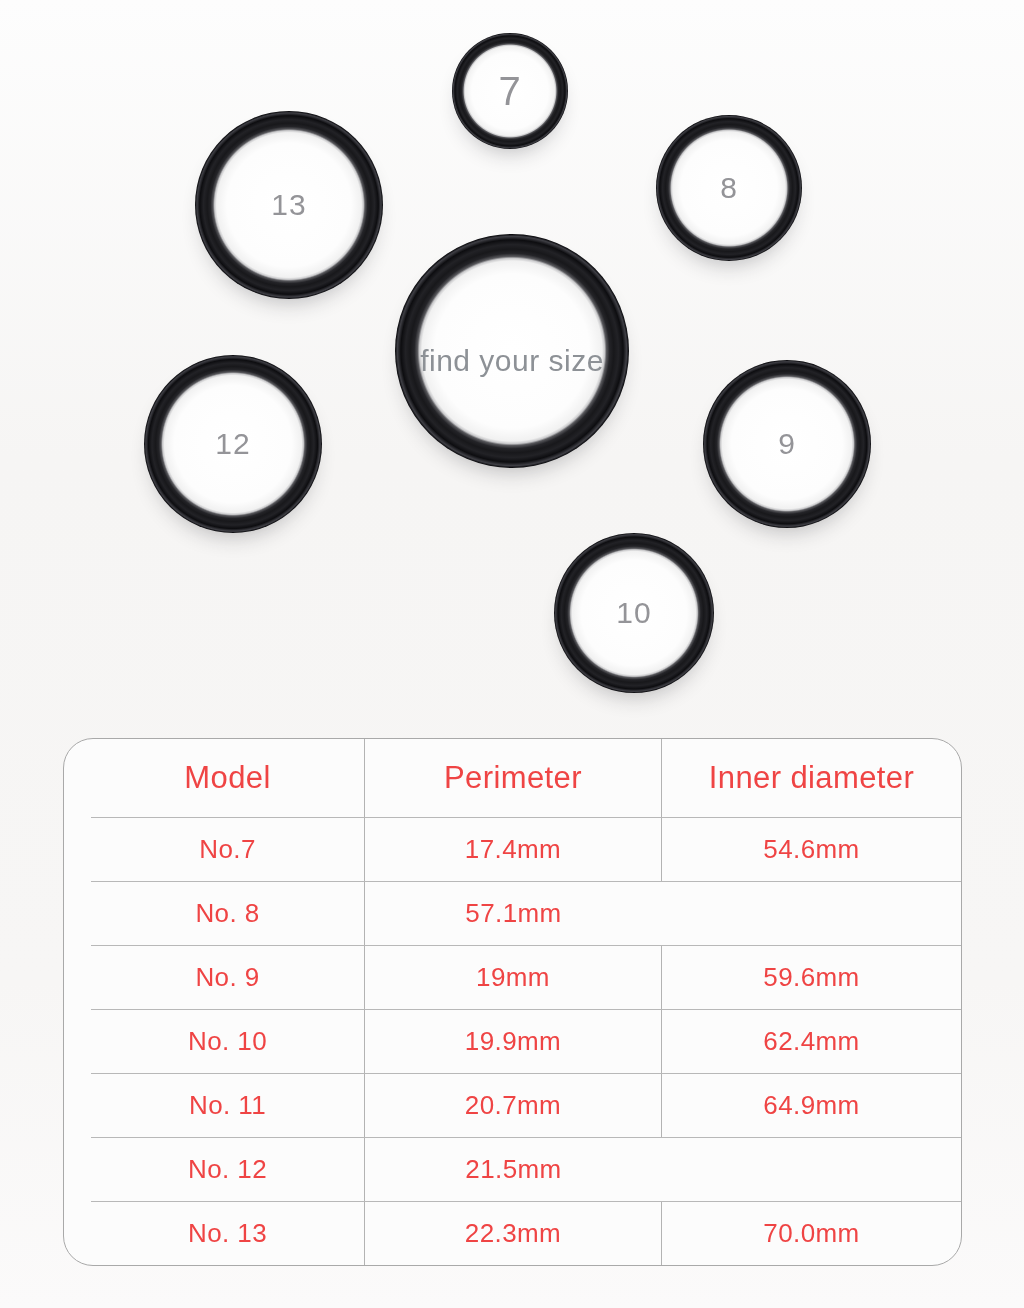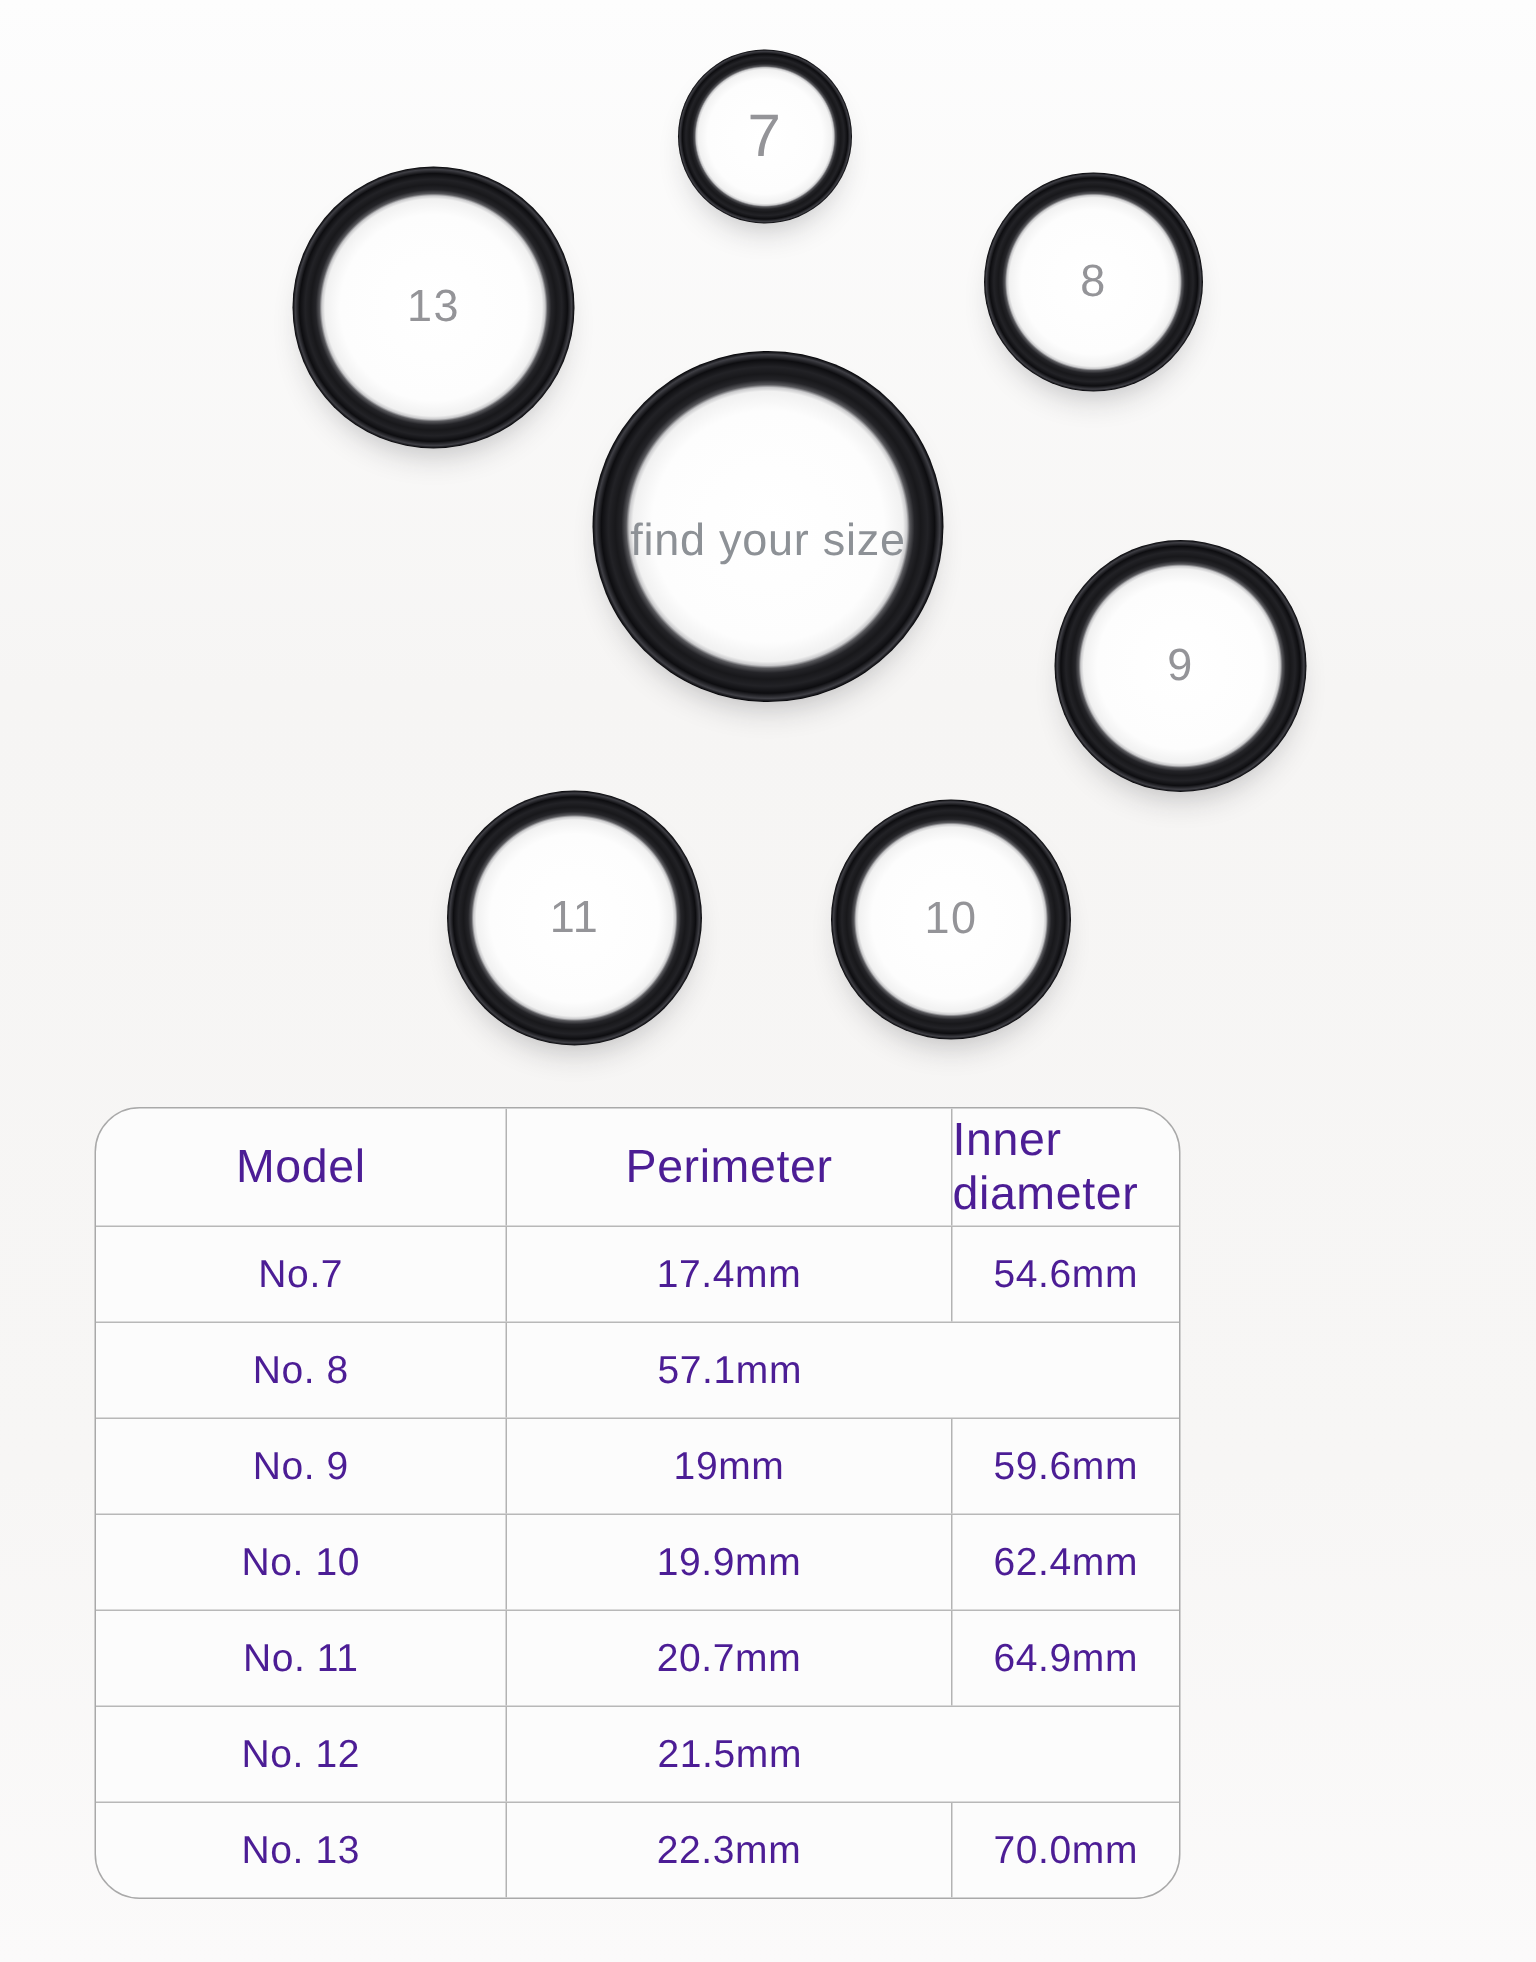--- a/index.html
+++ b/index.html
@@ -66,27 +66,28 @@
   .ring-12     { left: 144px; top: 355px; width: 178px; height: 178px; }
   .ring-9      { left: 703px; top: 360px; width: 168px; height: 168px; }
   .ring-11     { left: 298px; top: 527px; width: 170px; height: 170px; }
   .ring-10     { left: 554px; top: 533px; width: 160px; height: 160px; align-items: center; }
 
   
   .size-table {
     position: absolute;
     left: 63px;
     top: 738px;
-    width: 724px;
+    width: 899px;
     box-sizing: border-box;
     border: 1px solid #a9a9a9;
     border-radius: 30px;
     overflow: hidden;
     background: #fcfcfc;
-    color: #4c1d95;
+    color: #ef4444;
+    padding-left: 27px;
   }
   .t-row {
     display: grid;
     grid-template-columns: 274px 297px 1fr;
   }
   .t-row + .t-row {
     border-top: 1px solid #b8b8b8;
   }
   .t-head {
     height: 78px;
@@ -122,28 +123,28 @@
     </div>
 
     <div class="ring ring-8">
       <span class="ring-num">8</span>
     </div>
 
     <div class="ring ring-center">
       <span class="ring-center-label">find your size</span>
     </div>
 
+    <div class="ring ring-12">
+      <span class="ring-num">12</span>
+    </div>
 
     <div class="ring ring-9">
       <span class="ring-num">9</span>
     </div>
 
-    <div class="ring ring-11">
-      <span class="ring-num">11</span>
-    </div>
 
     <div class="ring ring-10">
       <span class="ring-num">10</span>
     </div>
 
   </div>
 
   <div class="size-table">
 
     <div class="t-row t-head">

